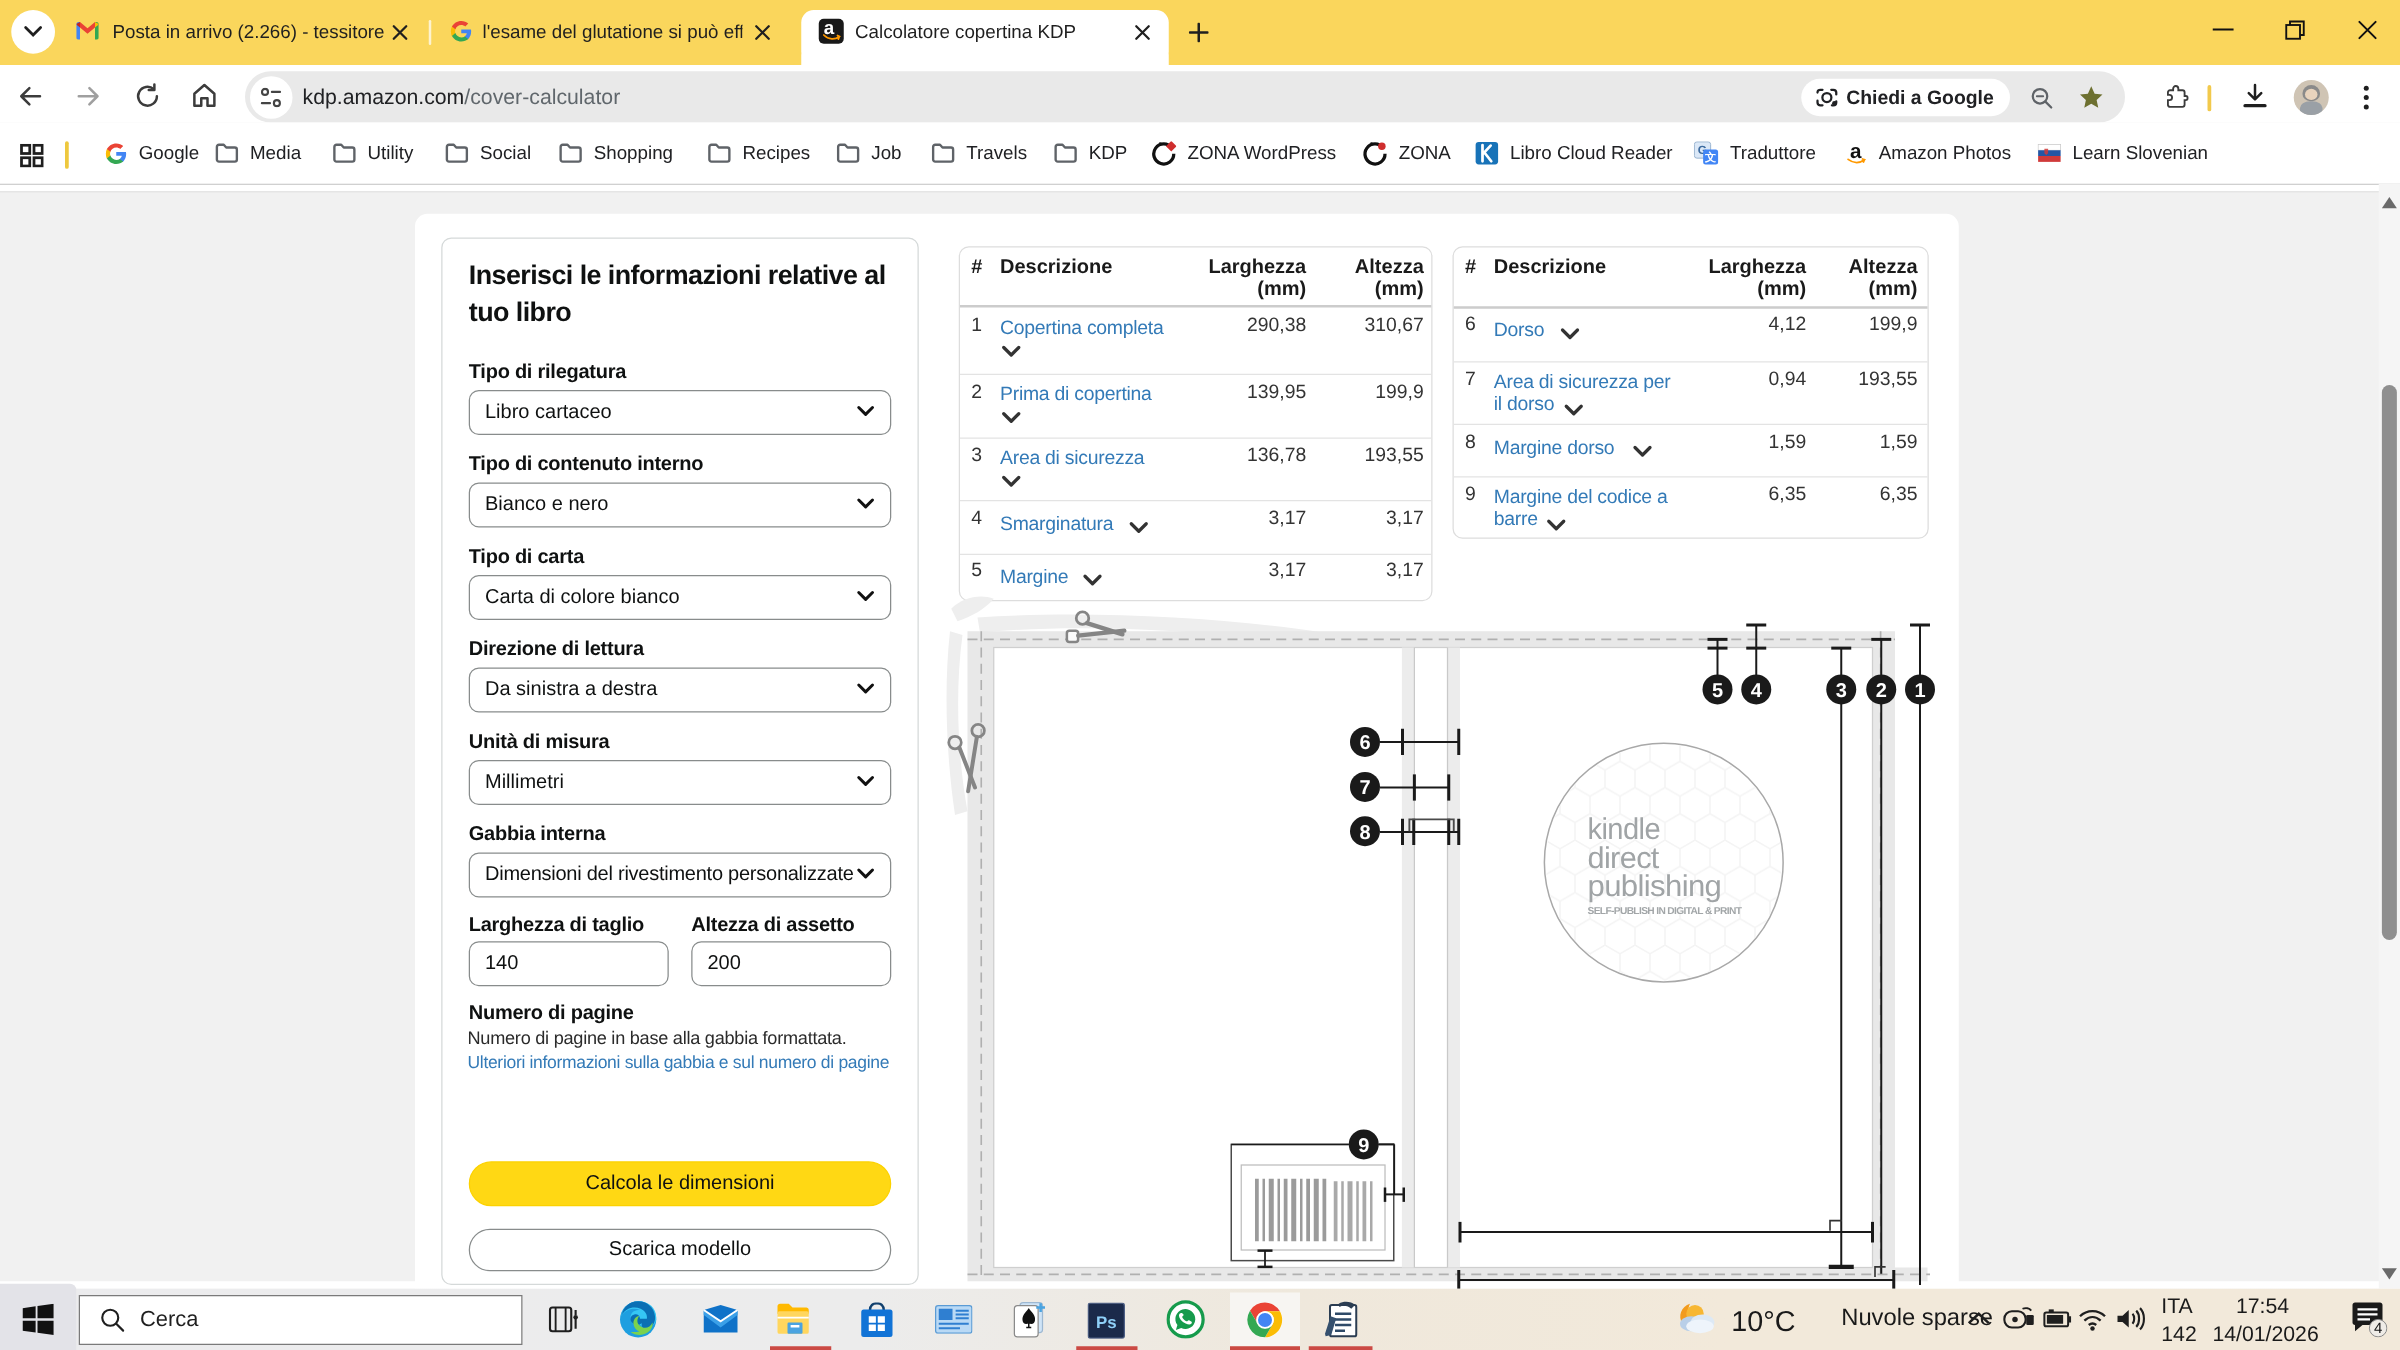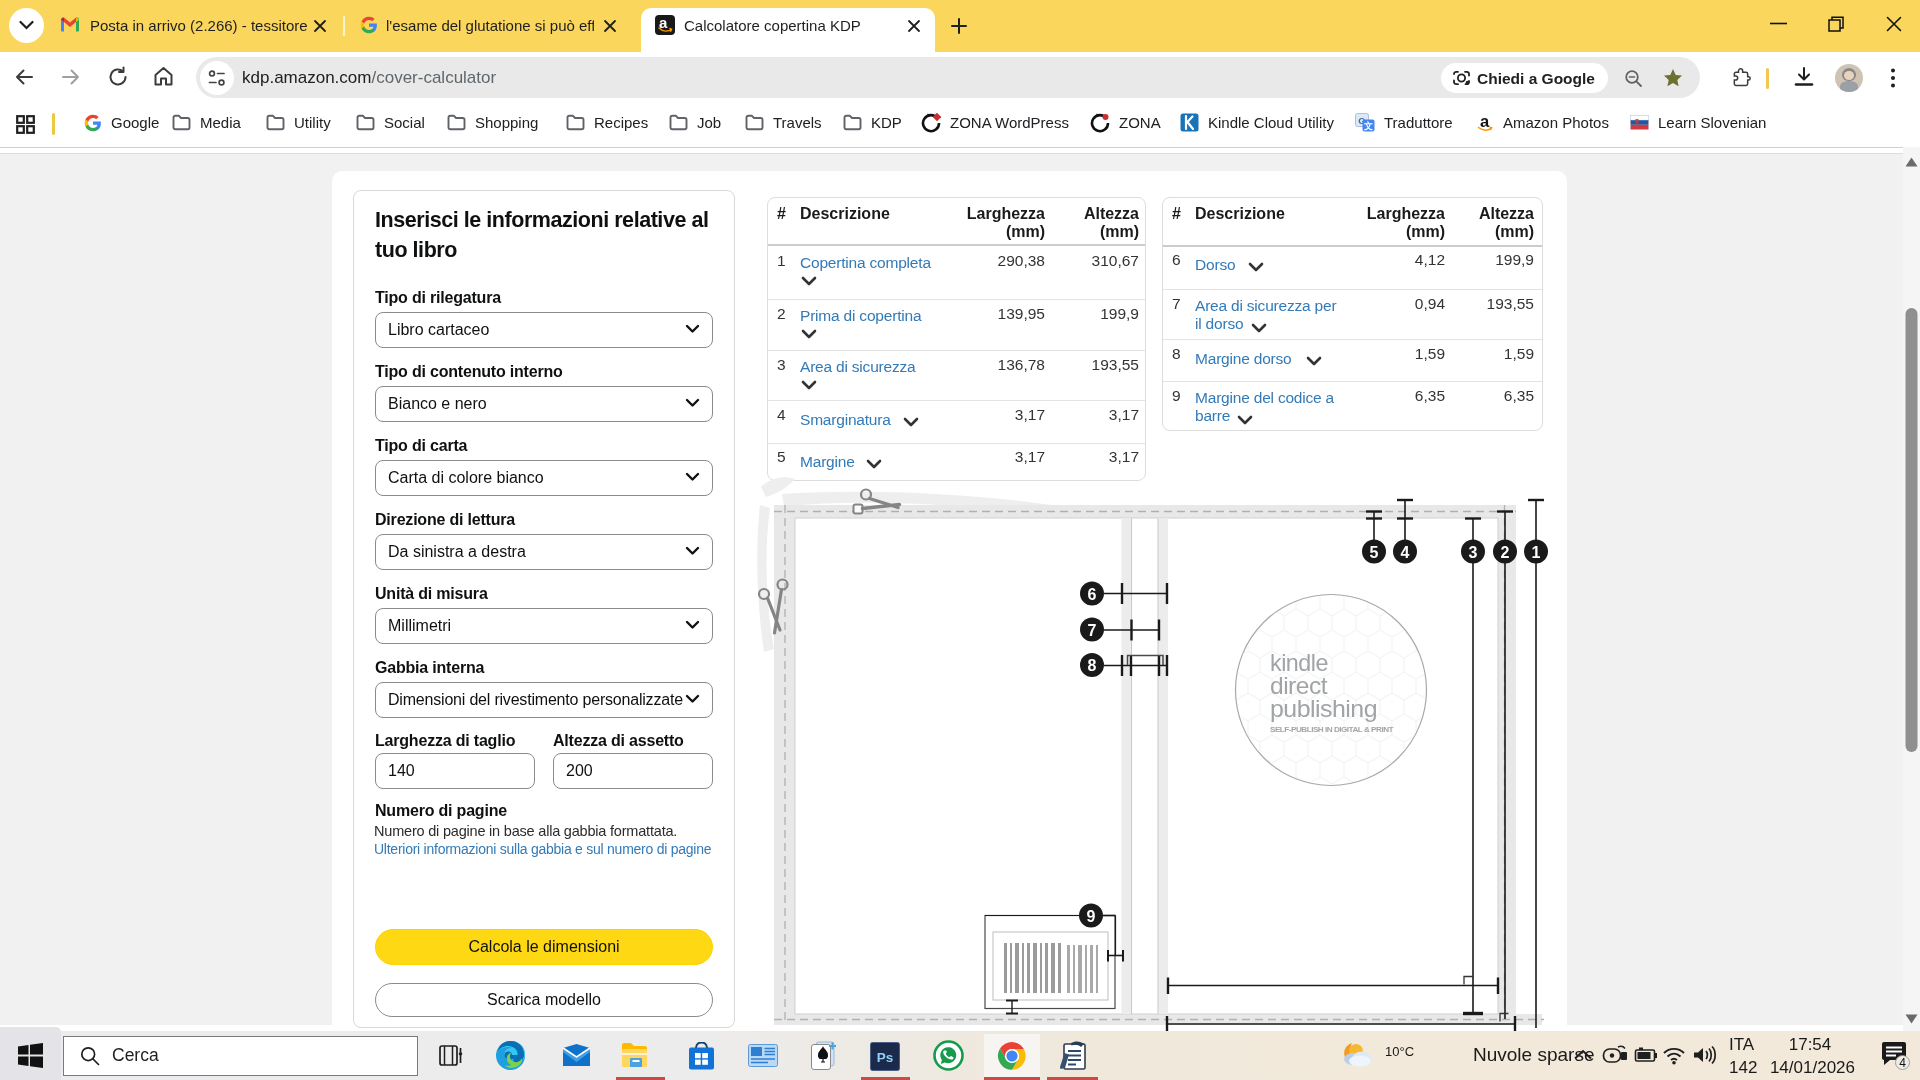--- a/index.html
+++ b/index.html
@@ -260,21 +260,21 @@
       <path d="M10 2 L6.5 0.5 L6.5 4 Z" fill="#111"></path>
       <circle cx="15.5" cy="4" r="3" fill="#cf2e2e"></circle>
     </svg>
 <span>ZONA</span>
   </div>
 <div class="bm" style="left:1180px;">
 <svg width="19" height="19" viewBox="0 0 19 19">
       <rect x="0.5" y="0.5" width="18" height="18" rx="2.5" fill="#1873b8"></rect>
       <path d="M6 3 L6 16 M6 10.5 L12.5 3.5 M7.5 9 L13 16" stroke="#fff" stroke-width="2.2" stroke-linecap="round"></path>
     </svg>
-<span>Kindle Cloud Utility</span>
+<span>Libro Cloud Reader</span>
   </div>
 <div class="bm" style="left:1355px;">
 <svg width="20" height="19" viewBox="0 0 20 19">
       <rect x="0.5" y="0.5" width="13" height="13" rx="2" fill="#dbe8f7" stroke="#9ab4d0" stroke-width="0.8"></rect>
       <text x="7" y="10.5" font-size="9.5" font-weight="bold" fill="#3c6b9f" text-anchor="middle" font-family="Liberation Sans">G</text>
       <rect x="7.5" y="6.5" width="12" height="12" rx="2" fill="#4286f5"></rect>
       <text x="13.5" y="16" font-size="9" font-weight="bold" fill="#fff" text-anchor="middle" font-family="Liberation Sans">文</text>
     </svg>
 <span>Traduttore</span>
   </div>
@@ -682,21 +682,21 @@
 <div class="abs" style="left:984px;top:1076.5px;width:56px;height:3.5px;background:#cb4a44;"></div>
 <div class="abs" style="left:1047px;top:1076.5px;width:51px;height:3.5px;background:#cb4a44;"></div>
 
 <svg class="abs" style="left:1340px;top:1037px" width="36" height="36" viewBox="0 0 36 36">
   <path d="M6 22 C2 16 5 8 12 6 C10 10 10.5 14 13 17 Z" fill="#f29b1d"></path>
   <circle cx="16" cy="14" r="7" fill="#f7b733"></circle>
   <ellipse cx="13" cy="22" rx="9" ry="6" fill="#b9cfe8"></ellipse>
   <ellipse cx="22" cy="21" rx="9.5" ry="6.5" fill="#dde9f5"></ellipse>
   <ellipse cx="20" cy="24" rx="11" ry="5.5" fill="#eef4fb"></ellipse>
 </svg>
-<div class="abs" style="left:1385px;top:1044px;font-size:13px;color:#1a1a1a;">10°C</div>
+<div class="abs" style="left:1385px;top:1044px;font-size:23px;color:#1a1a1a;">10°C</div>
 <div class="abs" style="left:1437px;top:1044px;font-size:19px;color:#1a1a1a;margin-left:36px;">Nuvole sparse</div>
 
 <svg class="abs" style="left:1572px;top:1047px" width="22" height="16" viewBox="0 0 22 16">
     <path d="M3 11.5 L11 4 L19 11.5" stroke="#1f1f1f" stroke-width="2" fill="none"></path>
   </svg>
 <svg class="abs" style="left:1602px;top:1045px" width="26" height="20" viewBox="0 0 26 20">
     <rect x="1.5" y="4" width="17" height="13" rx="6" fill="none" stroke="#1f1f1f" stroke-width="1.7"></rect>
     <circle cx="10" cy="10.5" r="2.2" fill="#1f1f1f"></circle>
     <path d="M16 2 C18.5 1 21.5 1.5 23 3.5" stroke="#1f1f1f" stroke-width="1.5" fill="none"></path>
     <rect x="19" y="7" width="6" height="8" rx="1" fill="#1f1f1f"></rect>

